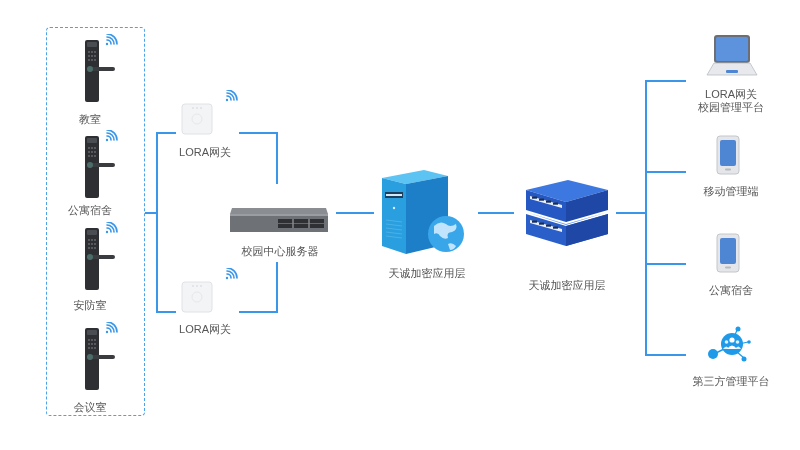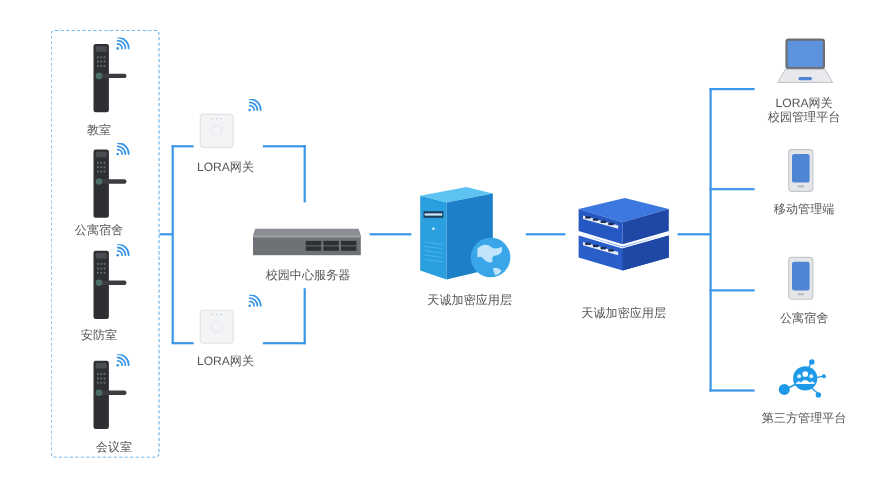--- a/index.html
+++ b/index.html
@@ -80,21 +80,21 @@
     </svg>
 </div>
 <div class="label" style="left:60px;width:60px;top:298px;">安防室</div>
 
 <div class="abs" style="left:78px;top:322px;">
   <svg width="42" height="72" viewBox="0 0 42 72">
       <use href="#lock" y="4"></use>
       <use href="#wifi" x="28" y="0"></use>
     </svg>
 </div>
-<div class="label" style="left:60px;width:60px;top:400px;text-align:right;">会议室</div>
+<div class="label" style="left:60px;width:60px;top:400px;">会议室</div>
 
 <div class="line" style="left:145px;top:212px;width:12px;height:2px;"></div>
 <div class="line" style="left:156px;top:132px;width:2px;height:180px;"></div>
 <div class="line" style="left:156px;top:132px;width:20px;height:2px;"></div>
 <div class="line" style="left:156px;top:311px;width:20px;height:2px;"></div>
 
 <div class="abs" style="left:181px;top:90px;">
   <svg width="60" height="46" viewBox="0 0 60 46">
       <use href="#gateway" y="13"></use>
       <use href="#wifi" x="45" y="0"></use>

